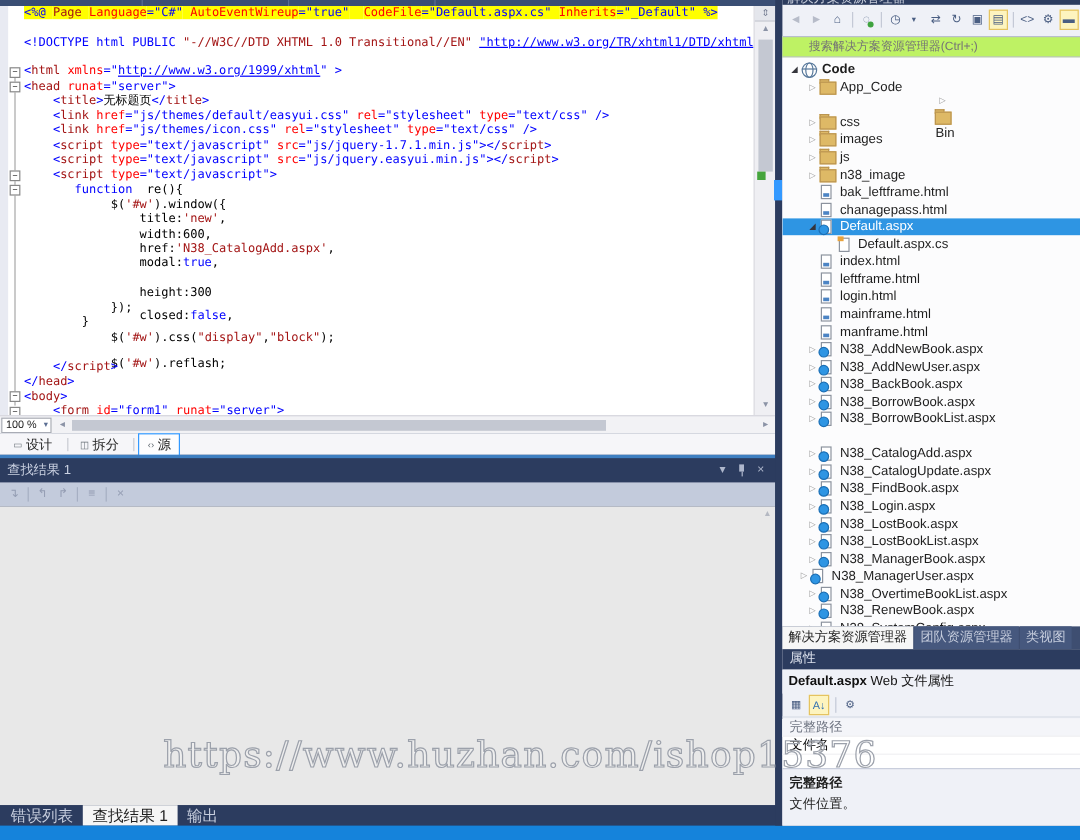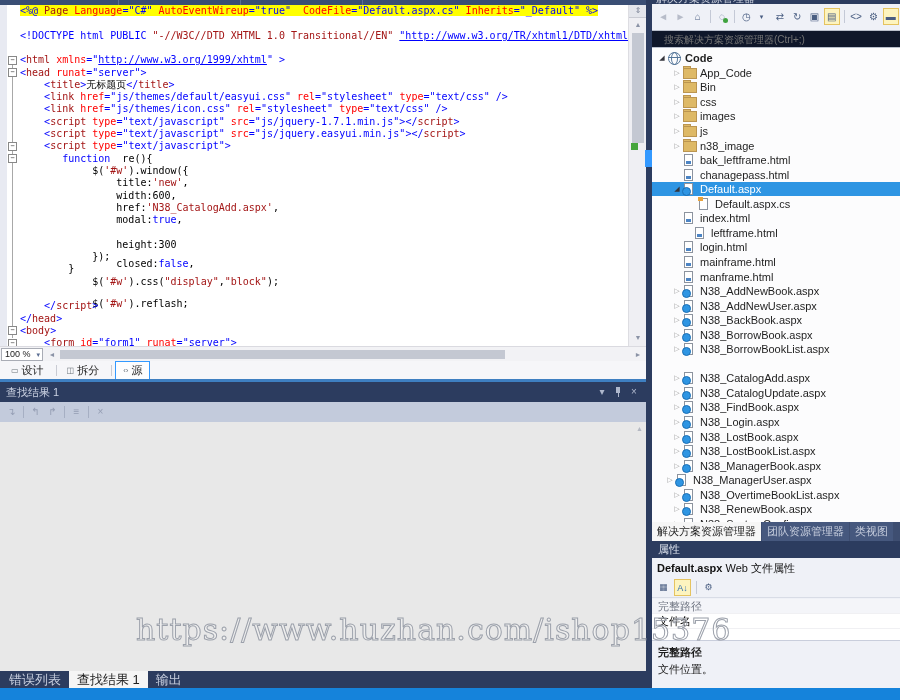--- a/index.html
+++ b/index.html
@@ -73,21 +73,21 @@
   #right { position:absolute; left:652px; top:0; width:248px; height:688px; background:#EFF1F7; }
   #se-title-remnant { position:absolute; left:0; top:0; width:248px; height:4px; background:#2C3C5F; overflow:hidden; }
   #se-title-remnant span { position:absolute; top:-9px; left:4px; font-size:11px; color:#C8CEDB; }
   #se-toolbar { position:absolute; left:0; top:4px; width:248px; height:25px; display:flex; align-items:center; padding-left:3px; }
   #se-toolbar .tb-ic { position:relative; width:17px; height:17px; font-size:10px; line-height:17px; text-align:center; color:#4A5E82; margin-right:1px; }
   #se-toolbar .tb-ic.dis { color:#B7BCC9; }
   #se-toolbar .tb-ic.hl { background:#FDF4BF; border:1px solid #E5C360; line-height:15px; }
   #se-toolbar .tb-ic.dot::after { content:""; position:absolute; right:2px; bottom:2px; width:5px; height:5px; border-radius:50%; background:#3FA33F; }
   #se-toolbar .tb-sep { width:1px; height:13px; background:#C4C9D6; margin:0 3px; }
   #se-toolbar .dd-small { font-size:7px; color:#4A5E82; margin-left:-2px; margin-right:2px; }
-  #se-search { position:absolute; left:0px; top:30px; width:248px; height:18px; background:#0f172a; border:1px solid #B9BfCC; border-left:none; border-right:none; font-size:10px; color:#767676; padding:0 12px; font-family:"Liberation Sans", sans-serif; }
+  #se-search { position:absolute; left:0px; top:30px; width:248px; height:18px; background:#bef264; border:1px solid #B9BfCC; border-left:none; border-right:none; font-size:10px; color:#767676; padding:0 22px; font-family:"Liberation Sans", sans-serif; }
   #se-tree { position:absolute; left:0; top:48px; width:248px; height:474px; background:#FCFCFD; overflow:hidden; }
   .tree-row { position:absolute; left:0; width:248px; height:14.55px; display:flex; align-items:center; font-size:11px; color:#1E1E1E; white-space:nowrap; }
   .tree-row.sel { background:#2E95E3; color:#FFFFFF; }
   .tree-row .exp { width:12px; flex:0 0 12px; text-align:center; font-size:7px; color:#9A9A9A; }
   .tree-row.sel .exp, .tree-row .exp.open { color:#35353C; }
   .tree-row .tlabel { margin-left:4px; }
   .tree-row .tlabel.b { font-weight:bold; }
   .ticon { position:relative; flex:0 0 13px; width:13px; height:12px; }
   .folder-icon::before { content:""; position:absolute; left:0; top:-1px; width:6px; height:3px; background:#DEB966; border:1px solid #BB9550; border-bottom:none; }
   .folder-icon::after { content:""; position:absolute; left:0; top:1px; width:12px; height:9px; background:#DEB966; border:1px solid #BB9550; }
@@ -274,21 +274,21 @@
           <span class="ticon folder-icon"></span>
           <span class="tlabel">App_Code</span>
         </div>
         <div class="tree-row" style="top: 3px; padding-left: 4px;">
           <span class="exp open">◢</span>
           <span class="ticon globe-icon">
             <i></i>
           </span>
           <span class="tlabel b">Code</span>
         </div>
-        <div class="tree-row" style="top: 32.1px; padding-left: 19px;">
+        <div class="tree-row" style="top: 32.1px; padding-left: 19px; flex-direction: column;">
           <span class="exp">▷</span>
           <span class="ticon folder-icon"></span>
           <span class="tlabel">Bin</span>
         </div>
         <div class="tree-row" style="top: 46.65px; padding-left: 19px;">
           <span class="exp">▷</span>
           <span class="ticon folder-icon"></span>
           <span class="tlabel">css</span>
         </div>
         <div class="tree-row" style="top: 61.2px; padding-left: 19px;">
@@ -334,21 +334,21 @@
           </span>
           <span class="tlabel">Default.aspx.cs</span>
         </div>
         <div class="tree-row" style="top: 163.05px; padding-left: 19px;">
           <span class="exp"></span>
           <span class="ticon html-icon">
             <span class="page"></span>
           </span>
           <span class="tlabel">index.html</span>
         </div>
-        <div class="tree-row" style="top: 177.6px; padding-left: 30px;">
+        <div class="tree-row" style="top: 177.6px; padding-left: 19px;">
           <span class="exp"></span>
           <span class="ticon html-icon">
             <span class="page"></span>
           </span>
           <span class="tlabel">leftframe.html</span>
         </div>
         <div class="tree-row" style="top: 192.15px; padding-left: 19px;">
           <span class="exp"></span>
           <span class="ticon html-icon">
             <span class="page"></span>

